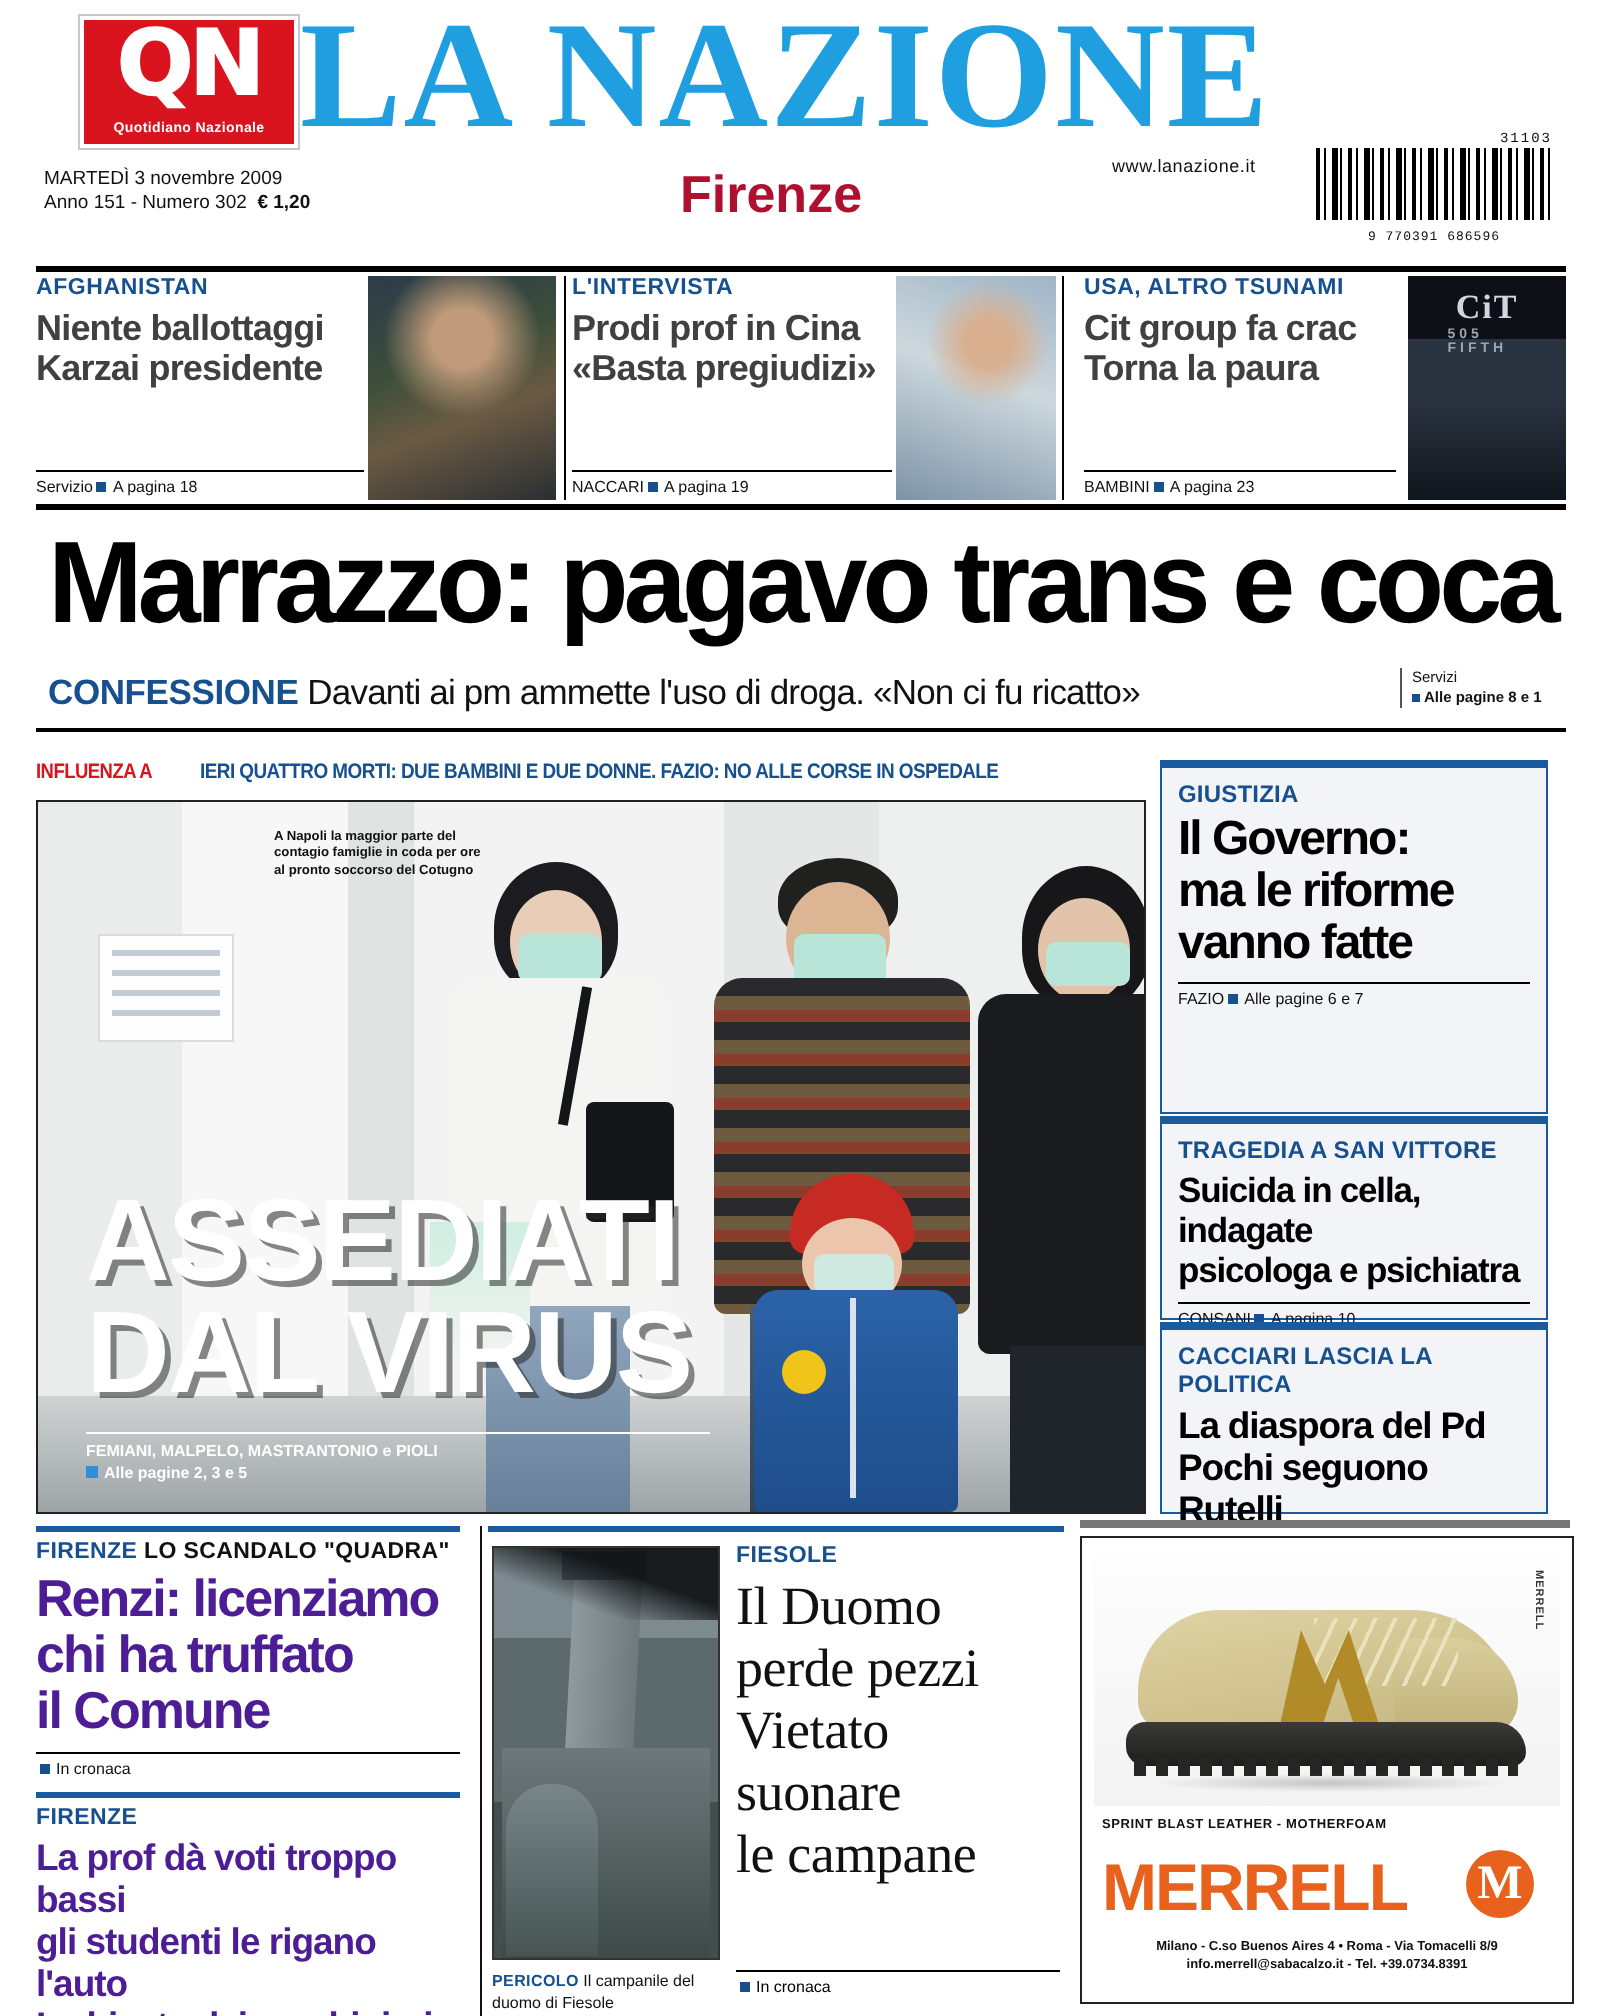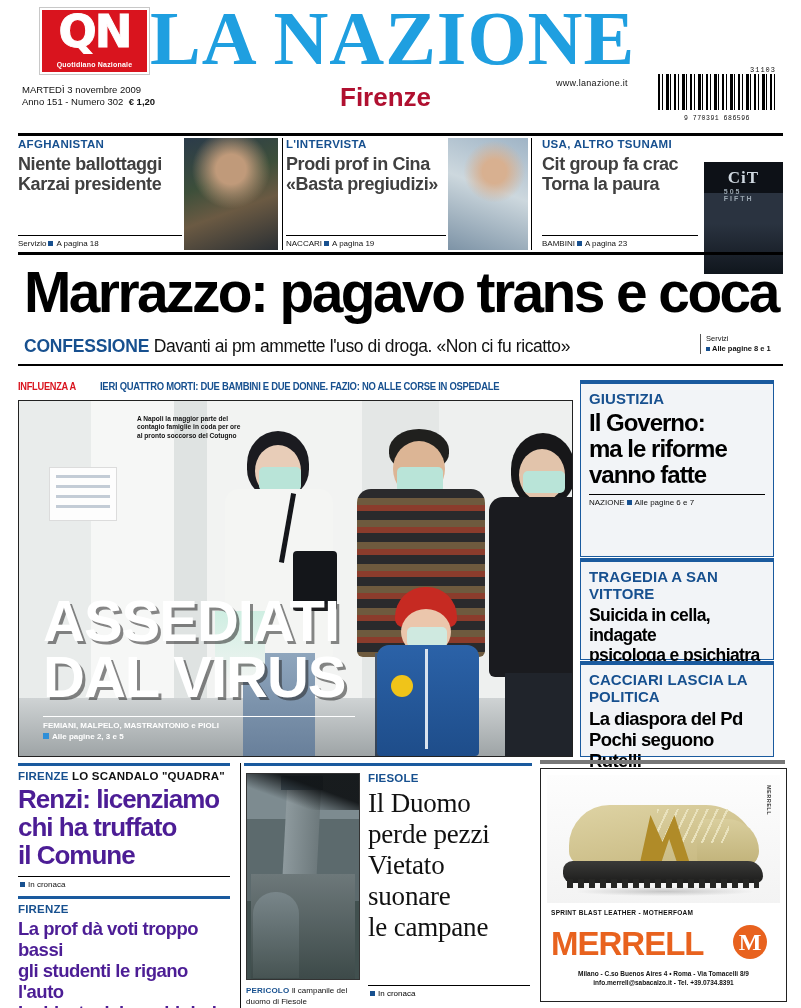--- a/index.html
+++ b/index.html
@@ -88,21 +88,20 @@
       linear-gradient(160deg,#2b3b4a 0%,#3d4f3a 38%,#6b5a43 62%,#2a2f33 100%);
   }
   .ph-prodi{
     background:
       radial-gradient(circle at 58% 30%,#d8b090 0 13%,rgba(0,0,0,0) 34%),
       linear-gradient(200deg,#9fb4c6 0%,#cdd8de 45%,#7d93a6 100%);
   }
   .ph-cit{
     background:
       linear-gradient(180deg,#0d1117 0 28%,#2a3340 28% 55%,#10161d 100%);
-    margin-top: 24px;
   }
   .cit-logo{
     position:absolute;left:50%;top:6px;transform:translateX(-50%);
     color:#cfd8e0;font-weight:bold;font-size:17px;letter-spacing:1px;
     font-family:"Liberation Serif",serif;
   }
   .cit-sub{
     position:absolute;left:50%;top:26px;transform:translateX(-50%);
     color:#9aa6b0;font-size:7px;letter-spacing:2px;font-weight:bold;
   }
@@ -215,21 +214,21 @@
   .hero-credit{
     position:absolute;left:24px;bottom:14px;width:312px;border-top:1px solid #fff;
     padding-top:3px;color:#fff;font-size:8px;font-weight:bold;line-height:11px;
   }
   .sq-w{display:inline-block;width:6px;height:6px;background:#2f8fd8;margin-right:3px;}
 
   
   .sbox{position:absolute;left:580px;width:192px;background:#f2f4f7;border:1px solid #1a5a9e;}
   .sbox .bar{height:3px;background:#1a5a9e;}
   .sb-kick{
-    font-size:15px;font-weight:bold;color:#17508f;letter-spacing:.1px;
+    font-size:12px;font-weight:bold;color:#17508f;letter-spacing:.1px;
     padding:6px 8px 0;text-transform:uppercase;
     font-family:"Liberation Sans",sans-serif;
   }
   .sb-head{
     padding:3px 8px 0;font-size:24px;line-height:26px;font-weight:bold;
     color:#000;letter-spacing:-1px;font-family:"Liberation Sans",sans-serif;
   }
   .sb-head.sm{font-size:17.5px;line-height:20px;letter-spacing:-.6px;}
   .sb-ref{
     margin:6px 8px 6px;border-top:1px solid #000;padding-top:3px;
@@ -454,21 +453,21 @@
 
   <div class="sbox" style="top:380px;height:175px;">
     <div class="bar"></div>
     <div class="sb-kick">GIUSTIZIA</div>
     <div class="sb-head">
       <div>Il Governo:</div>
       <div>ma le riforme</div>
       <div>vanno fatte</div>
     </div>
     <div class="sb-ref">
-      <span>NAZIONE</span><span class="sq"></span><span>Alle pagine 6 e 7</span>
+      <span>FAZIO</span><span class="sq"></span><span>Alle pagine 6 e 7</span>
     </div>
   </div>
 
   <div class="sbox" style="top:558px;height:100px;">
     <div class="bar"></div>
     <div class="sb-kick">TRAGEDIA A SAN VITTORE</div>
     <div class="sb-head sm">
       <div>Suicida in cella, indagate</div>
       <div>psicologa e psichiatra</div>
     </div>

